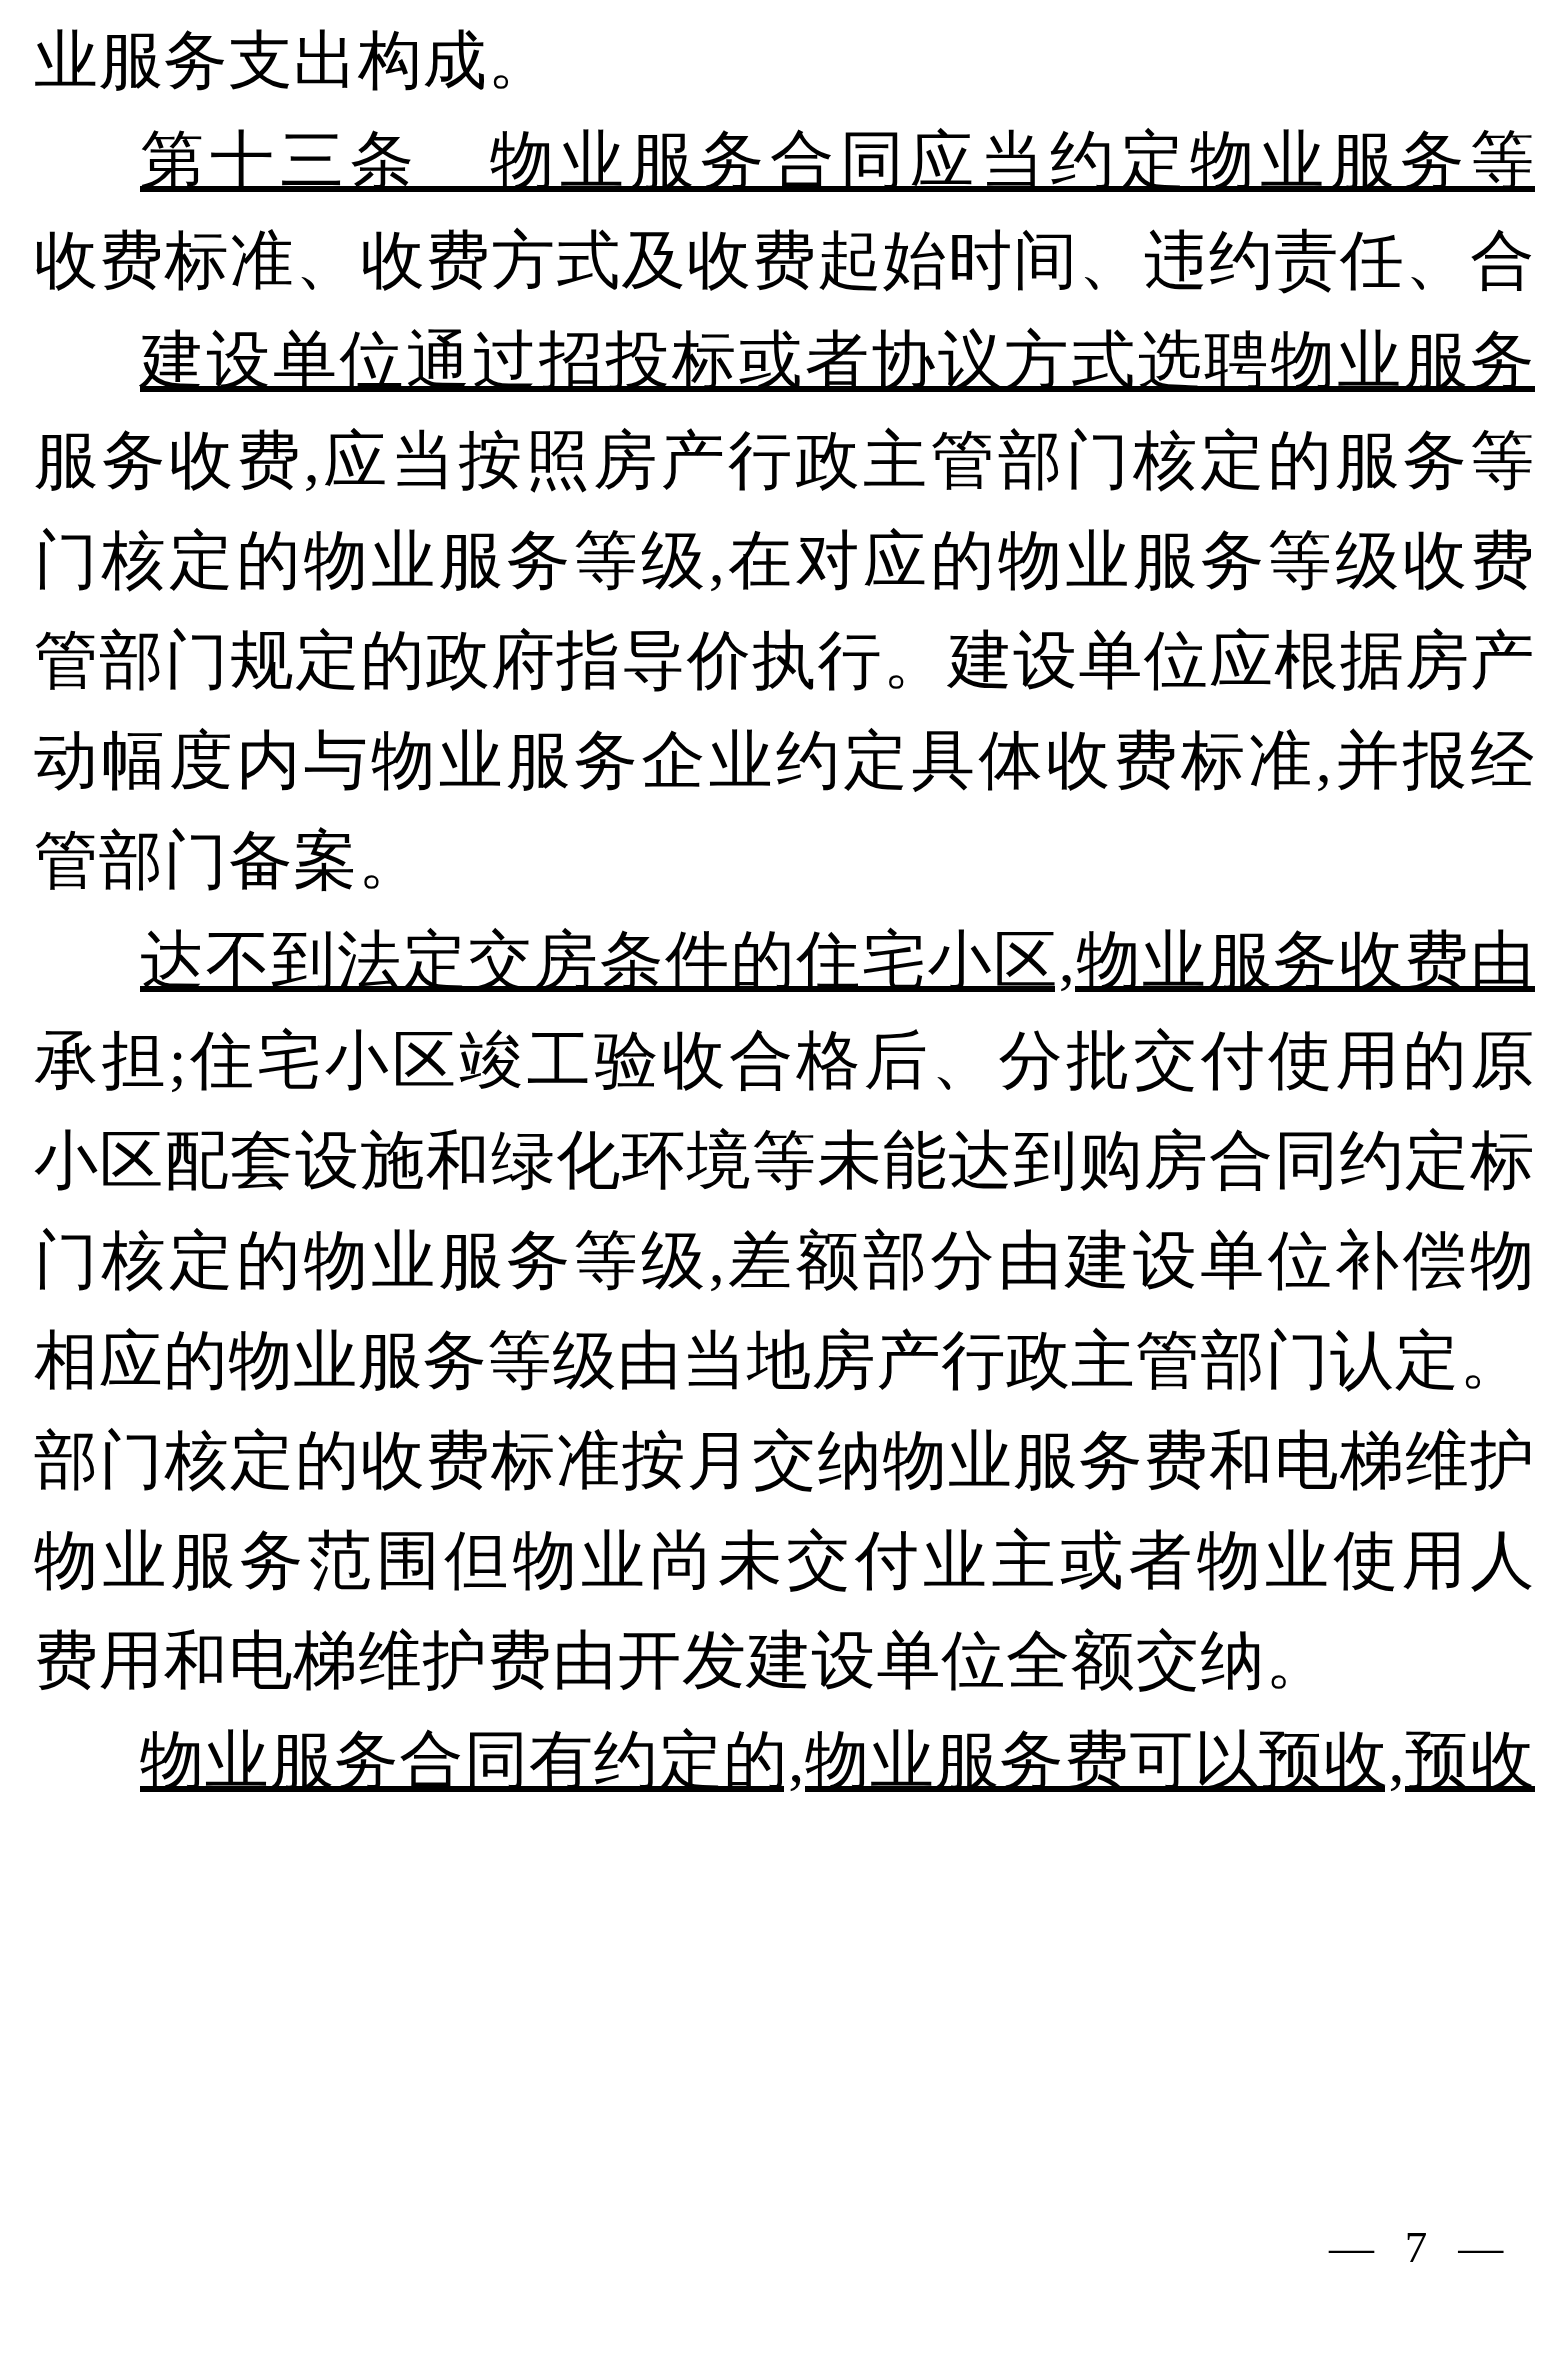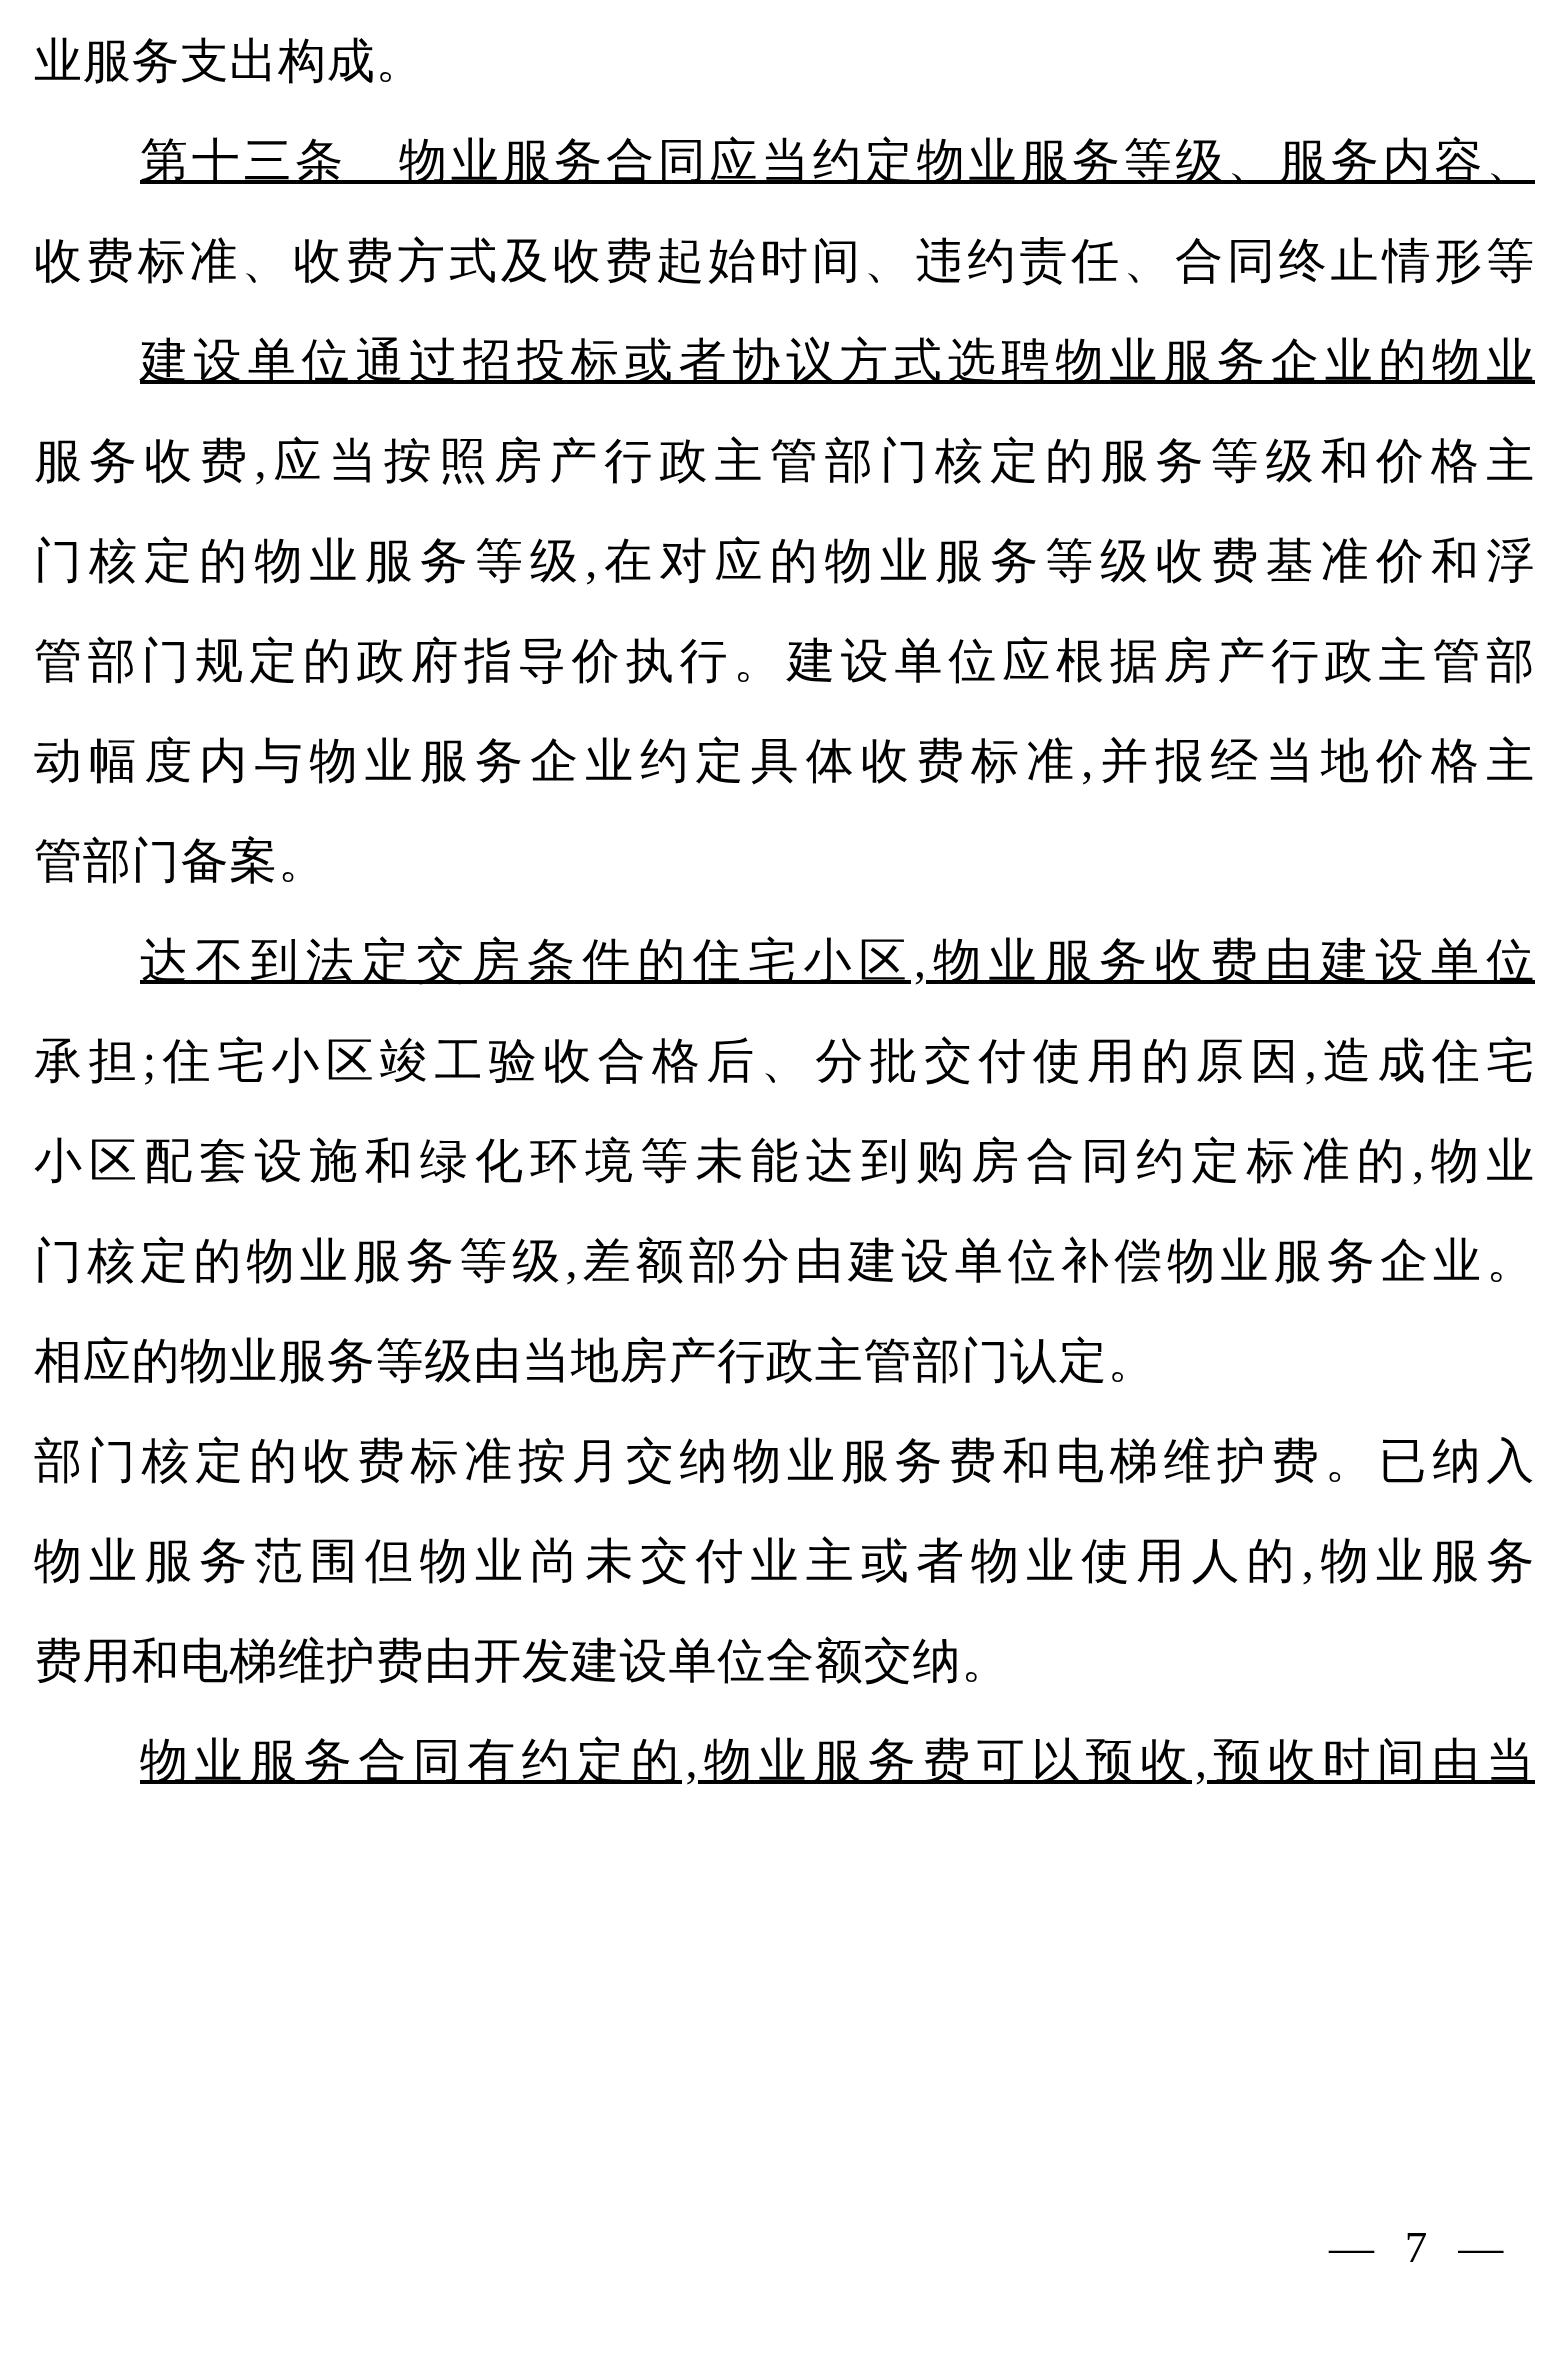--- a/index.html
+++ b/index.html
@@ -23,21 +23,21 @@
     background: #ffffff;
     overflow: hidden;
   }
   .doc-body {
     position: absolute;
     left: 34px;
     top: 11.4px;
     width: 1501px;
   }
   .line {
-    font-size: 48px;
+    font-size: 64px;
     line-height: 100px;
     height: 100px;
     letter-spacing: 0.8px;
     white-space: normal;
     overflow: hidden;
     text-align: left;
   }
   .line.just {
     text-align: justify;
     text-align-last: justify;

